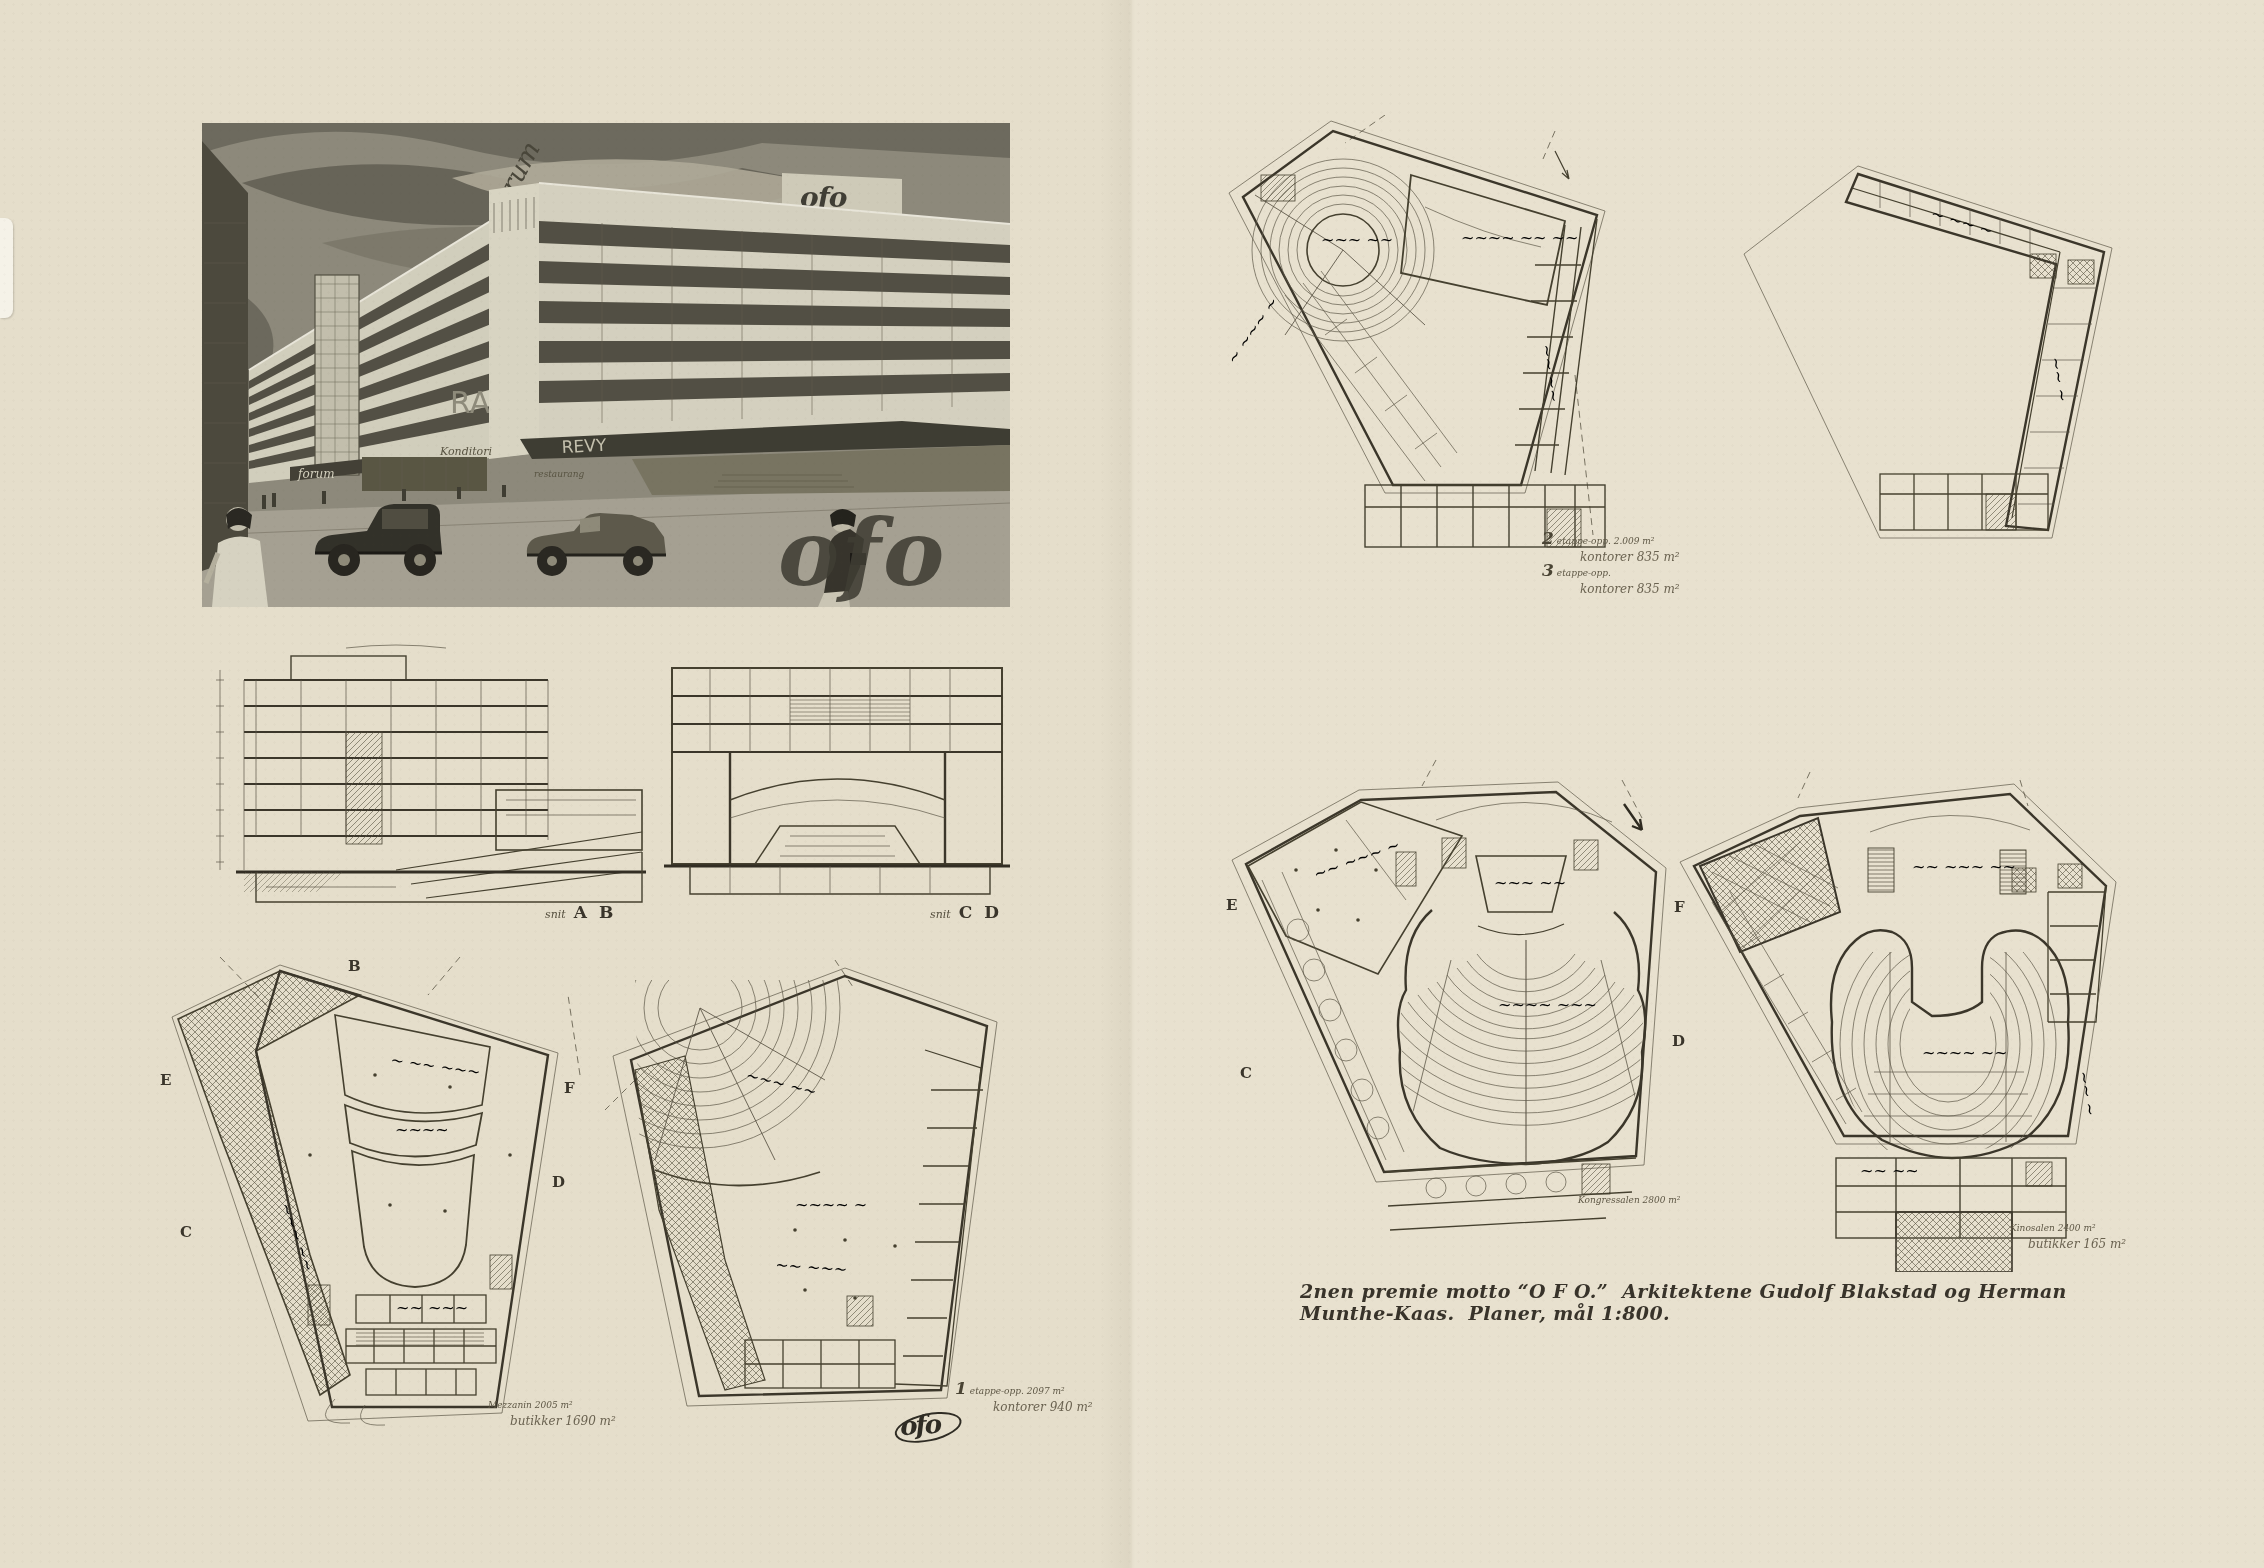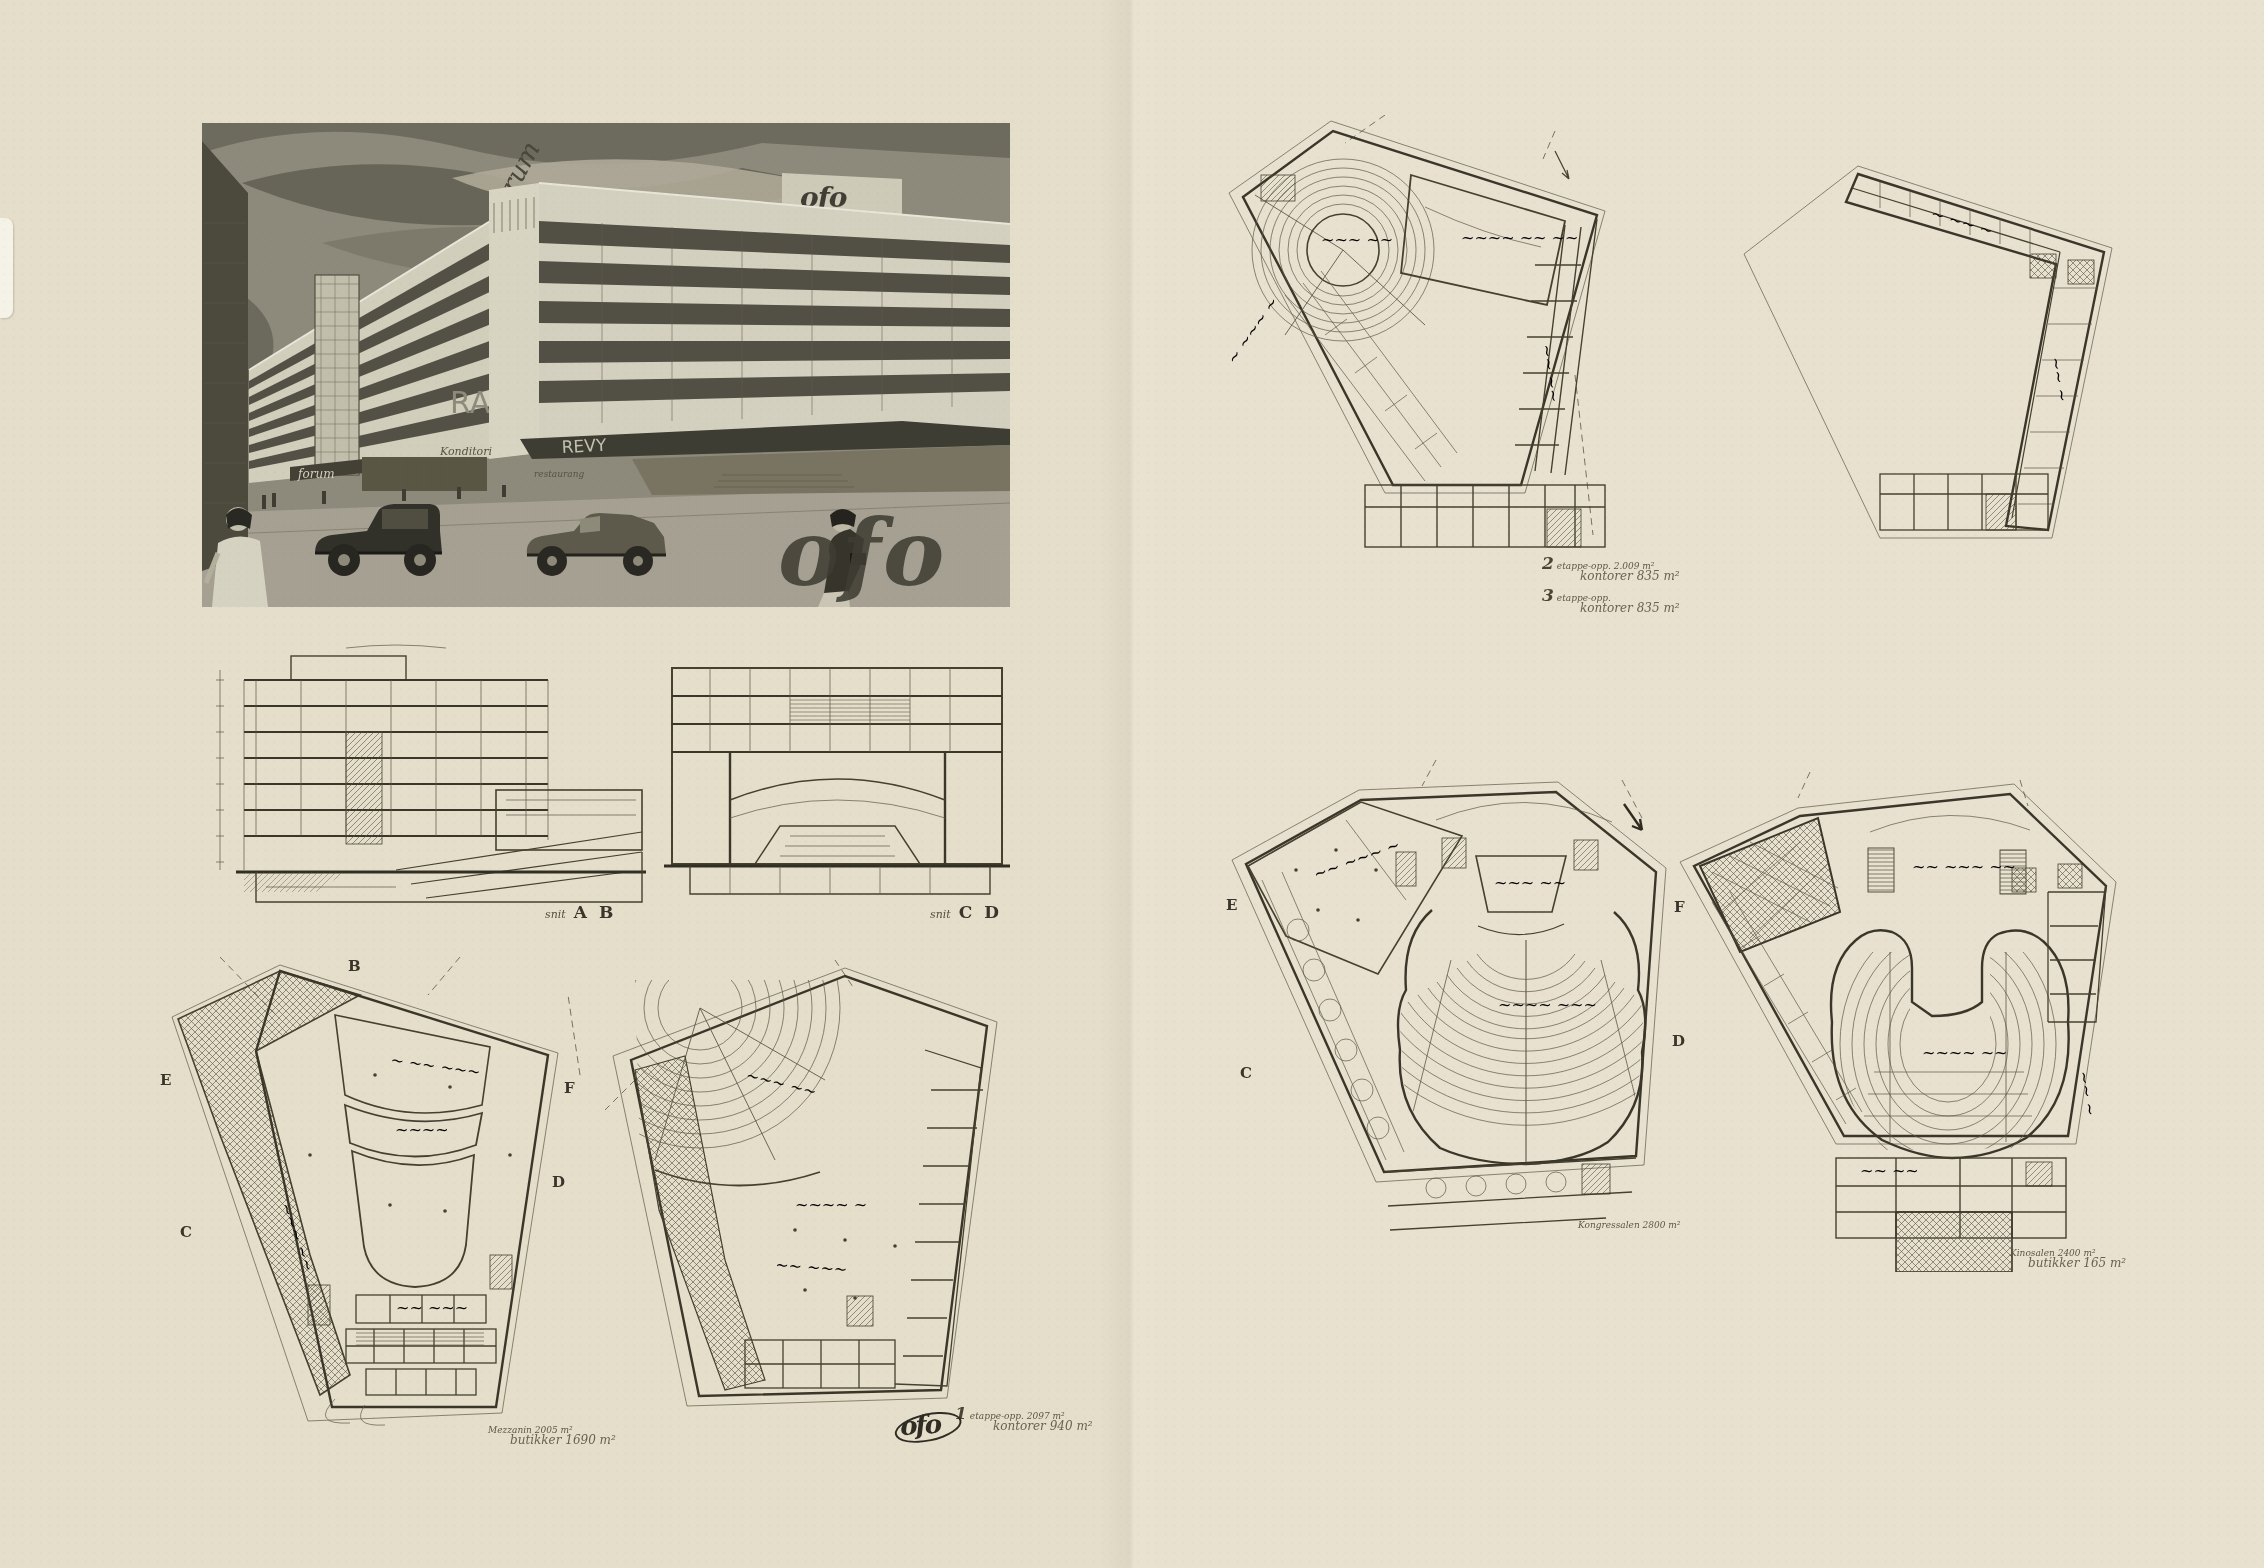--- a/index.html
+++ b/index.html
@@ -15,21 +15,21 @@
          background-size:9px 9px;}
   #edge-tab{position:absolute;left:0;top:218px;width:13px;height:100px;background:#f5f2e8;
             border-radius:0 8px 8px 0;box-shadow:1px 1px 2px rgba(0,0,0,.15);}
   .fig{position:absolute;margin:0;padding:0;}
   .fig svg{display:block;width:100%;height:100%;}
   .caption{position:absolute;font-style:italic;font-weight:600;font-size:19px;
            letter-spacing:.4px;color:#38332a;white-space:pre-wrap;}
   .seclabel{position:absolute;font-size:13px;color:#3a352b;white-space:nowrap;}
   .seclabel .pre{font-style:italic;font-size:11px;color:#56503f;margin-right:4px;margin-top:42px;}
   .seclabel .big{font-weight:bold;font-size:17px;letter-spacing:3px;text-align:right;}
-  .ann{position:absolute;font-style:italic;color:#5d5644;font-size:9px;line-height:10px;white-space:nowrap;margin-top:28px;}
+  .ann{position:absolute;font-style:italic;color:#5d5644;font-size:9px;line-height:16px;white-space:nowrap;}
   .ann .num{font-size:17px;font-weight:600;color:#4a4434;margin-right:3px;}
   .ann .sub{display:block;margin-left:38px;font-size:12px;color:#6a6250;}
   .roundel{position:absolute;font-style:italic;font-weight:bold;font-size:26px;color:#2f2c24;
            letter-spacing:-2px;transform:rotate(-4deg);}
   .roundel::before{content:"";position:absolute;left:-6px;top:4px;width:64px;height:24px;
            border:2px solid #2f2c24;border-radius:50%;transform:rotate(-8deg);}
   .ink{stroke:#45402f;fill:none;}
   .thin{stroke:#5d5748;stroke-width:.7;fill:none;}
   .wall{stroke:#3b362a;stroke-width:2.4;fill:none;}
   .dash{stroke:#6a6454;stroke-width:.9;stroke-dasharray:7 5;fill:none;}
@@ -570,15 +570,16 @@
         <text x="418" y="300" transform="rotate(80 418 300)">~~ ~</text>
       </g>
     </svg>
   </figure>
 
   <div class="ann" style="left:2010px;top:1220px">
     <span>Kinosalen 2400 m²</span>
     <span class="sub" style="margin-left:18px">butikker 165 m²</span>
   </div>
 
+  <div class="caption" style="left:1300px;top:1280px;width:800px">2nen premie motto “O F O.”  Arkitektene Gudolf Blakstad og Herman Munthe-Kaas.  Planer, mål 1:800.</div>
 
   <div id="grain"></div>
 </div>
 
 </body></html>

